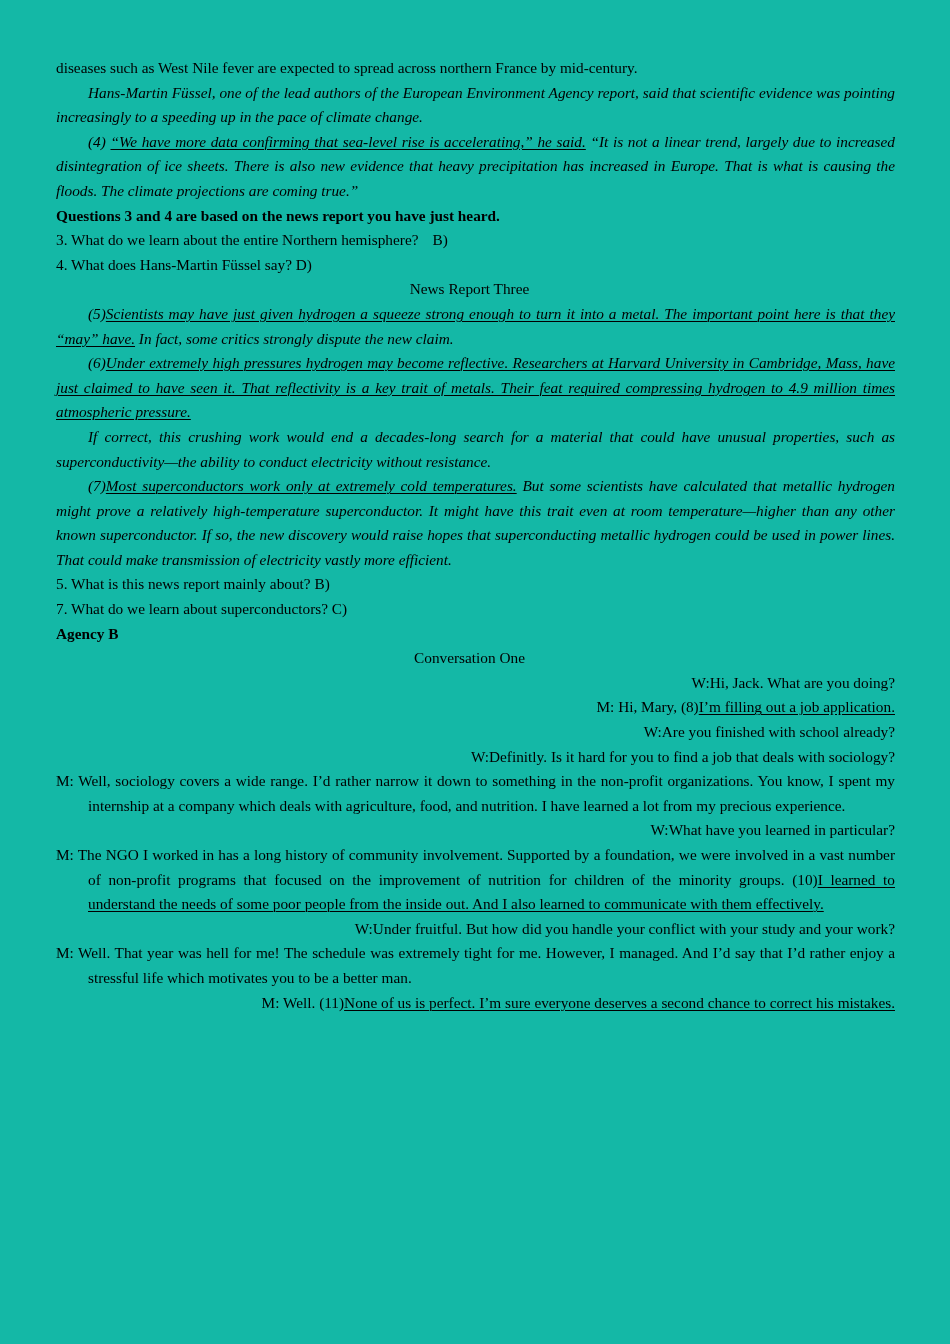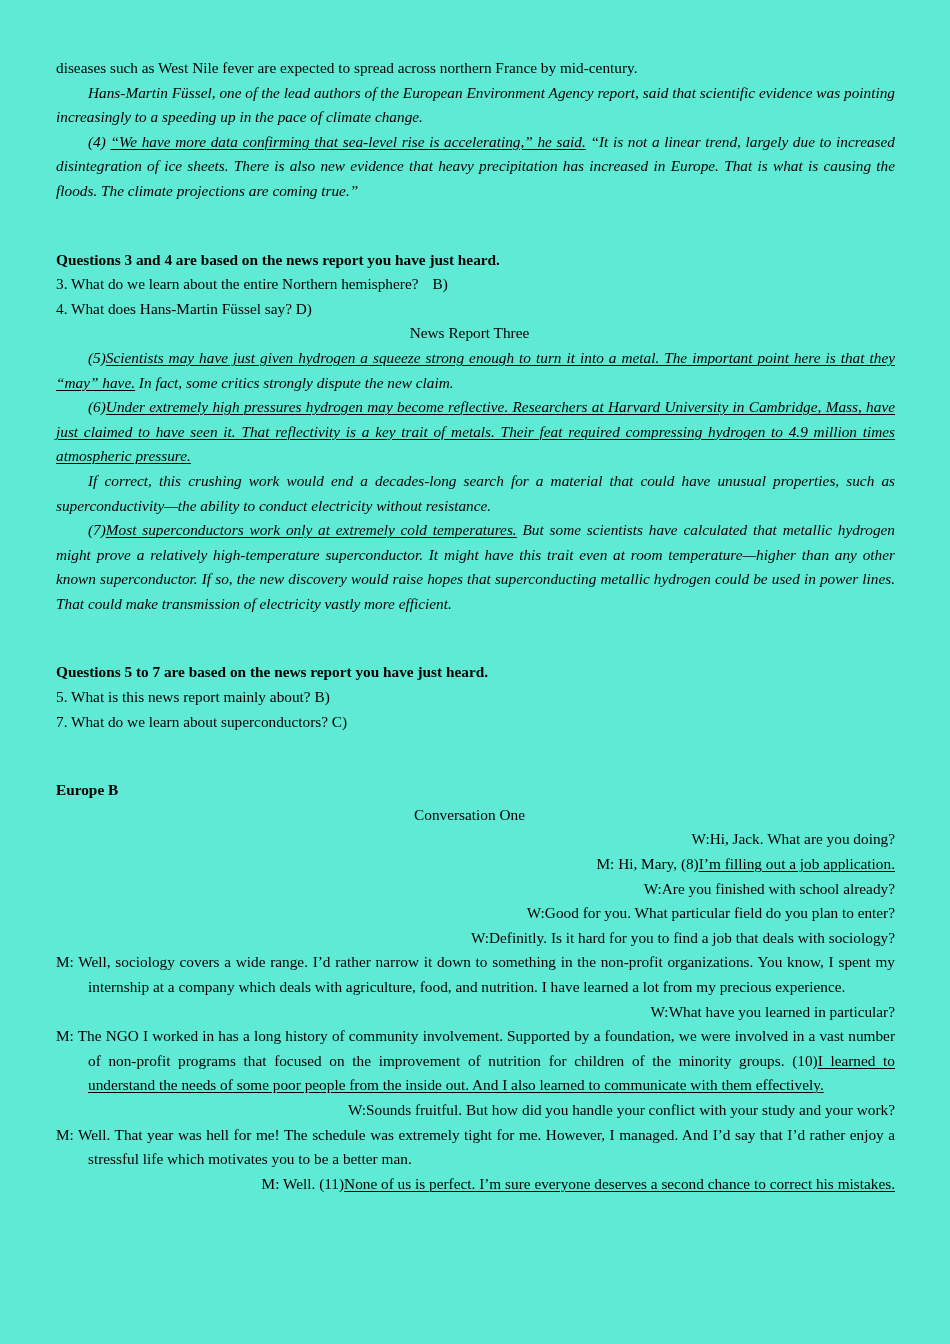--- a/index.html
+++ b/index.html
@@ -10,21 +10,21 @@
   }
   body {
     font-family: "Liberation Serif", "DejaVu Serif", serif;
     color: #000000;
     -webkit-font-smoothing: antialiased;
   }
   .page {
     width: 950px;
     height: 1344px;
     box-sizing: border-box;
-    background: #5eead4;
+    background: #14b8a6;
     position: relative;
     overflow: hidden;
     padding: 56px 55px 0 56px;
   }
   .doc {
     width: 839px;
     font-size: 15.3px;
     line-height: 24.6px;
   }
   
@@ -43,21 +43,20 @@
   }
   p.center {
     text-align: center;
     text-indent: 0;
     padding-right: 12px;
   }
   p.bold {
     font-weight: bold;
     text-align: left;
     text-indent: 0;
-    margin-top: 44px;
   }
   p.q {
     text-align: left;
     text-indent: 0;
   }
   
   p.turn {
     text-indent: 0;
     padding-left: 32px;
     text-align: justify;
@@ -87,30 +86,28 @@
       <p class="indent"><span>Hans-Martin Füssel, one of the lead authors of the European Environment Agency report, said that scientific evidence was pointing increasingly to a speeding up in the pace of climate change.</span></p>
       <p class="indent"><span>(4) </span><span class="u">“We have more data confirming that sea-level rise is accelerating,” he said.</span><span> “It is not a linear trend, largely due to increased disintegration of ice sheets. There is also new evidence that heavy precipitation has increased in Europe. That is what is causing the floods. The climate projections are coming true.”</span></p>
       <p class="bold"><span>Questions 3 and 4 are based on the news report you have just heard.</span></p>
       <p class="q"><span>3. What do we learn about the entire Northern hemisphere?</span><span class="gap"></span><span>B)</span></p>
       <p class="q"><span>4. What does Hans-Martin Füssel say? D)</span></p>
       <p class="center"><span>News Report Three</span></p>
       <p class="indent"><span>(5)</span><span class="u">Scientists may have just given hydrogen a squeeze strong enough to turn it into a metal. The important point here is that they “may” have.</span><span> In fact, some critics strongly dispute the new claim.</span></p>
       <p class="indent"><span>(6)</span><span class="u">Under extremely high pressures hydrogen may become reflective. Researchers at Harvard University in Cambridge, Mass, have just claimed to have seen it. That reflectivity is a key trait of metals. Their feat required compressing hydrogen to 4.9 million times atmospheric pressure.</span></p>
       <p class="indent"><span>If correct, this crushing work would end a decades-long search for a material that could have unusual properties, such as superconductivity—the ability to conduct electricity without resistance.</span></p>
       <p class="indent"><span>(7)</span><span class="u">Most superconductors work only at extremely cold temperatures.</span><span> But some scientists have calculated that metallic hydrogen might prove a relatively high-temperature superconductor. It might have this trait even at room temperature—higher than any other known superconductor. If so, the new discovery would raise hopes that superconducting metallic hydrogen could be used in power lines. That could make transmission of electricity vastly more efficient.</span></p>
-      <p class="bold"><span>Questions 5 to 7 are based on the news report you have just heard.</span></p>
       <p class="q"><span>5. What is this news report mainly about? B)</span></p>
       <p class="q"><span>7. What do we learn about superconductors? C)</span></p>
-      <p class="bold"><span>Europe B</span></p>
+      <p class="bold"><span>Agency B</span></p>
       <p class="center"><span>Conversation One</span></p>
       <p class="turn single"><span class="spk">W:</span><span>Hi, Jack. What are you doing?</span></p>
       <p class="turn single"><span class="spk">M: </span><span>Hi, Mary, </span><span>(8)</span><span class="u">I’m filling out a job application.</span></p>
       <p class="turn single"><span class="spk">W:</span><span>Are you finished with school already?</span></p>
-      <p class="turn single"><span class="spk">W:</span><span>Good for you. What particular field do you plan to enter?</span></p>
       <p class="turn single"><span class="spk">W:</span><span>Definitly. Is it hard for you to find a job that deals with sociology?</span></p>
       <p class="turn"><span class="spk">M: </span><span>Well, sociology covers a wide range. I’d rather narrow it down to something in the non-profit organizations. You know, I spent my internship at a company which deals with agriculture, food, and nutrition. I have learned a lot from my precious experience.</span></p>
       <p class="turn single"><span class="spk">W:</span><span>What have you learned in particular?</span></p>
       <p class="turn"><span class="spk">M: </span><span>The NGO I worked in has a long history of community involvement. Supported by a foundation, we were involved in a vast number of non-profit programs that focused on the improvement of nutrition for children of the minority groups. </span><span>(10)</span><span class="u">I learned to understand the needs of some poor people from the inside out. And I also learned to communicate with them effectively.</span></p>
-      <p class="turn single"><span class="spk">W:</span><span>Sounds fruitful. But how did you handle your conflict with your study and your work?</span></p>
+      <p class="turn single"><span class="spk">W:</span><span>Under fruitful. But how did you handle your conflict with your study and your work?</span></p>
       <p class="turn"><span class="spk">M: </span><span>Well. That year was hell for me! The schedule was extremely tight for me. However, I managed. And I’d say that I’d rather enjoy a stressful life which motivates you to be a better man.</span></p>
       <p class="turn single"><span class="spk">M: </span><span>Well. </span><span>(11)</span><span class="u">None of us is perfect. I’m sure everyone deserves a second chance to correct his mistakes.</span></p>
     </div>
 </div>
 
 </body></html>

